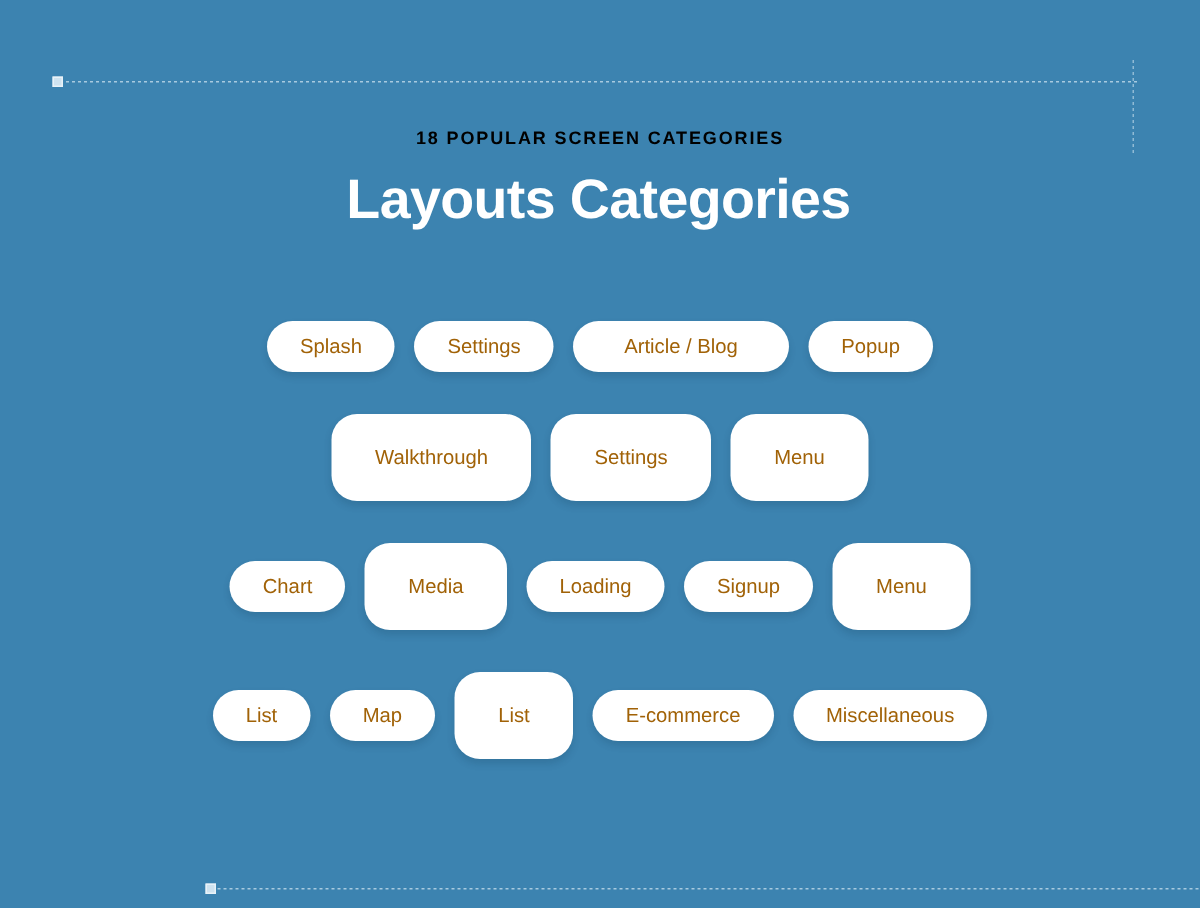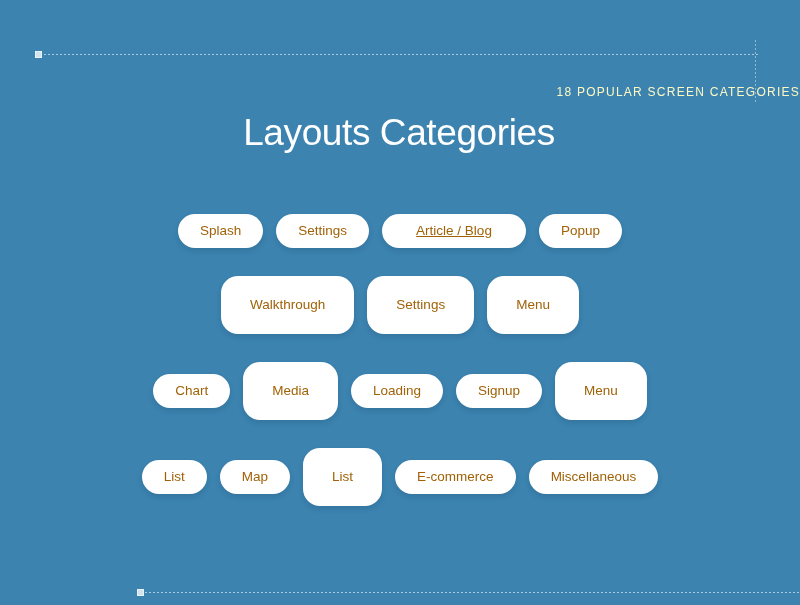--- a/index.html
+++ b/index.html
@@ -63,31 +63,30 @@
   
   .header {
     position: absolute;
     left: 0;
     top: 84px;
     width: 800px;
     text-align: center;
   }
   .eyebrow {
     font-size: 12px;
-    font-weight: normal;
+    font-weight: bold;
     letter-spacing: 1.25px;
-    color: #fef9c3;
+    color: #000000;
     text-transform: uppercase;
     line-height: 16px;
     margin: 0;
-    text-align: right;
   }
   .title {
     font-size: 37px;
-    font-weight: normal;
+    font-weight: bold;
     color: #ffffff;
     letter-spacing: -0.4px;
     line-height: 46px;
     margin: 10px 2px 0 0;
   }
 
   
   .rows {
     position: absolute;
     left: 0;
@@ -110,21 +109,21 @@
     background: #ffffff;
     color: #a16207;
     font-size: 13.5px;
     line-height: 34px;
     white-space: nowrap;
     border-radius: 17px;
     box-shadow: 0 3px 5px rgba(16,58,85,0.18);
     cursor: pointer;
     user-select: none;
   }
-  .pill.wide   { padding: 0 34px; text-decoration: underline; }
+  .pill.wide   { padding: 0 34px; }
   .pill.wider  { padding: 12px 29px; }
 </style>
 </head>
 <body>
 
 <div class="canvas">
 
   <div class="guide-h guide-top"></div>
   <div class="guide-handle handle-top"></div>
 

